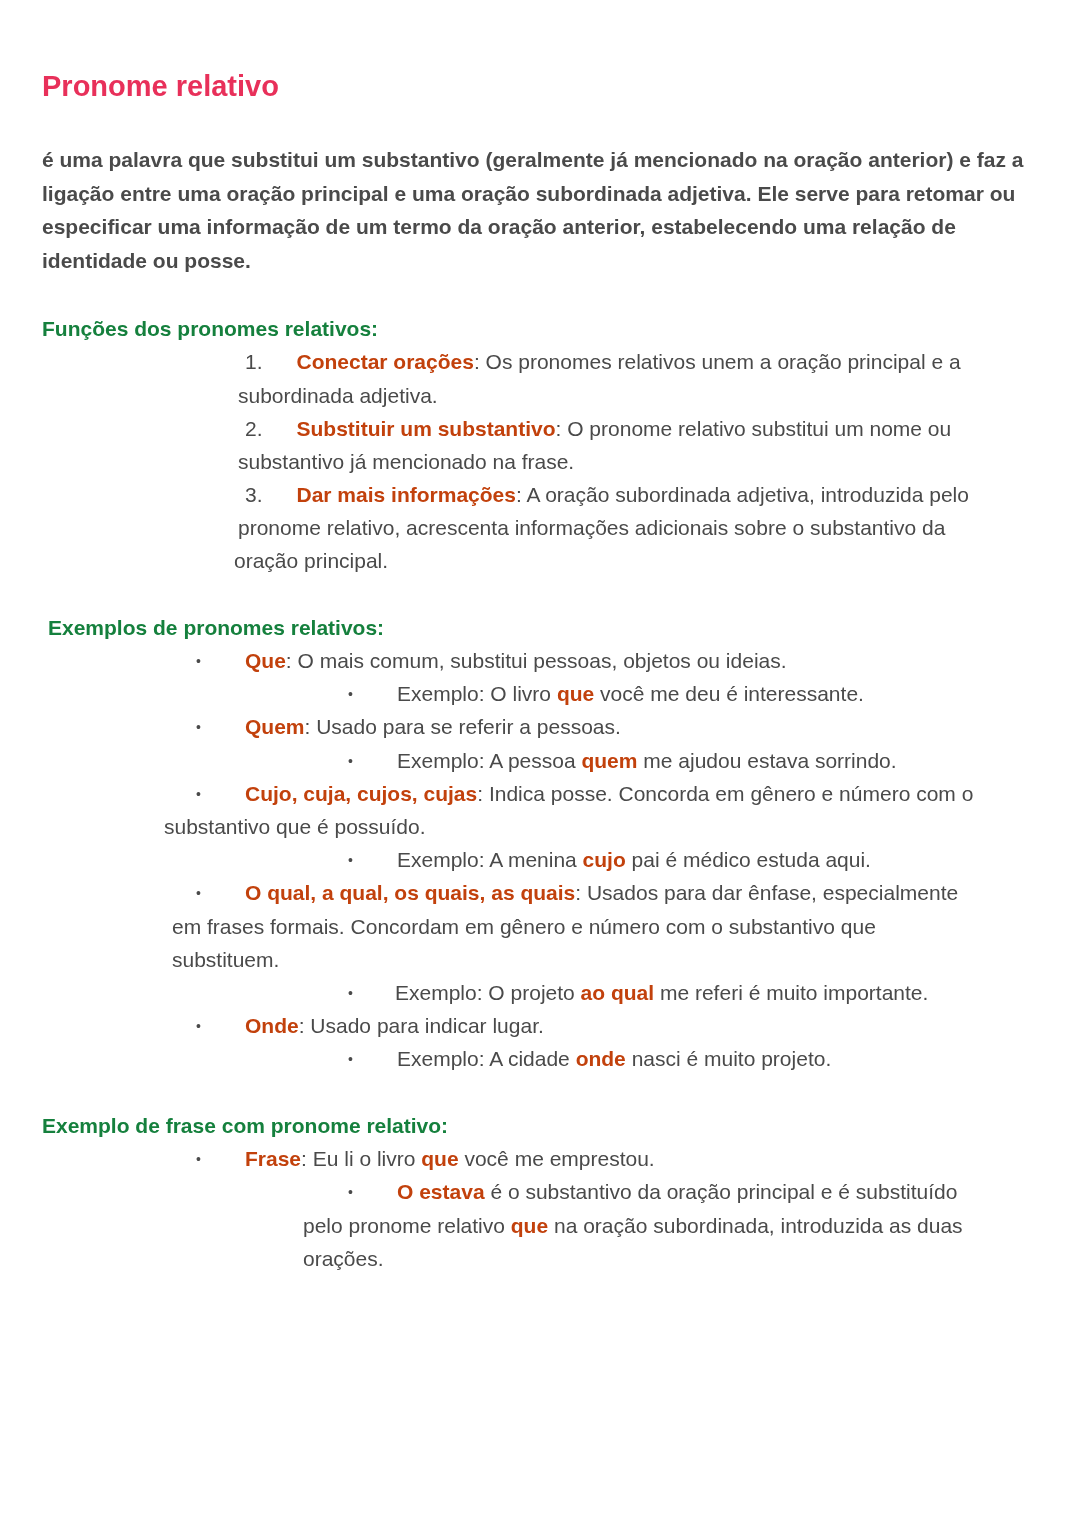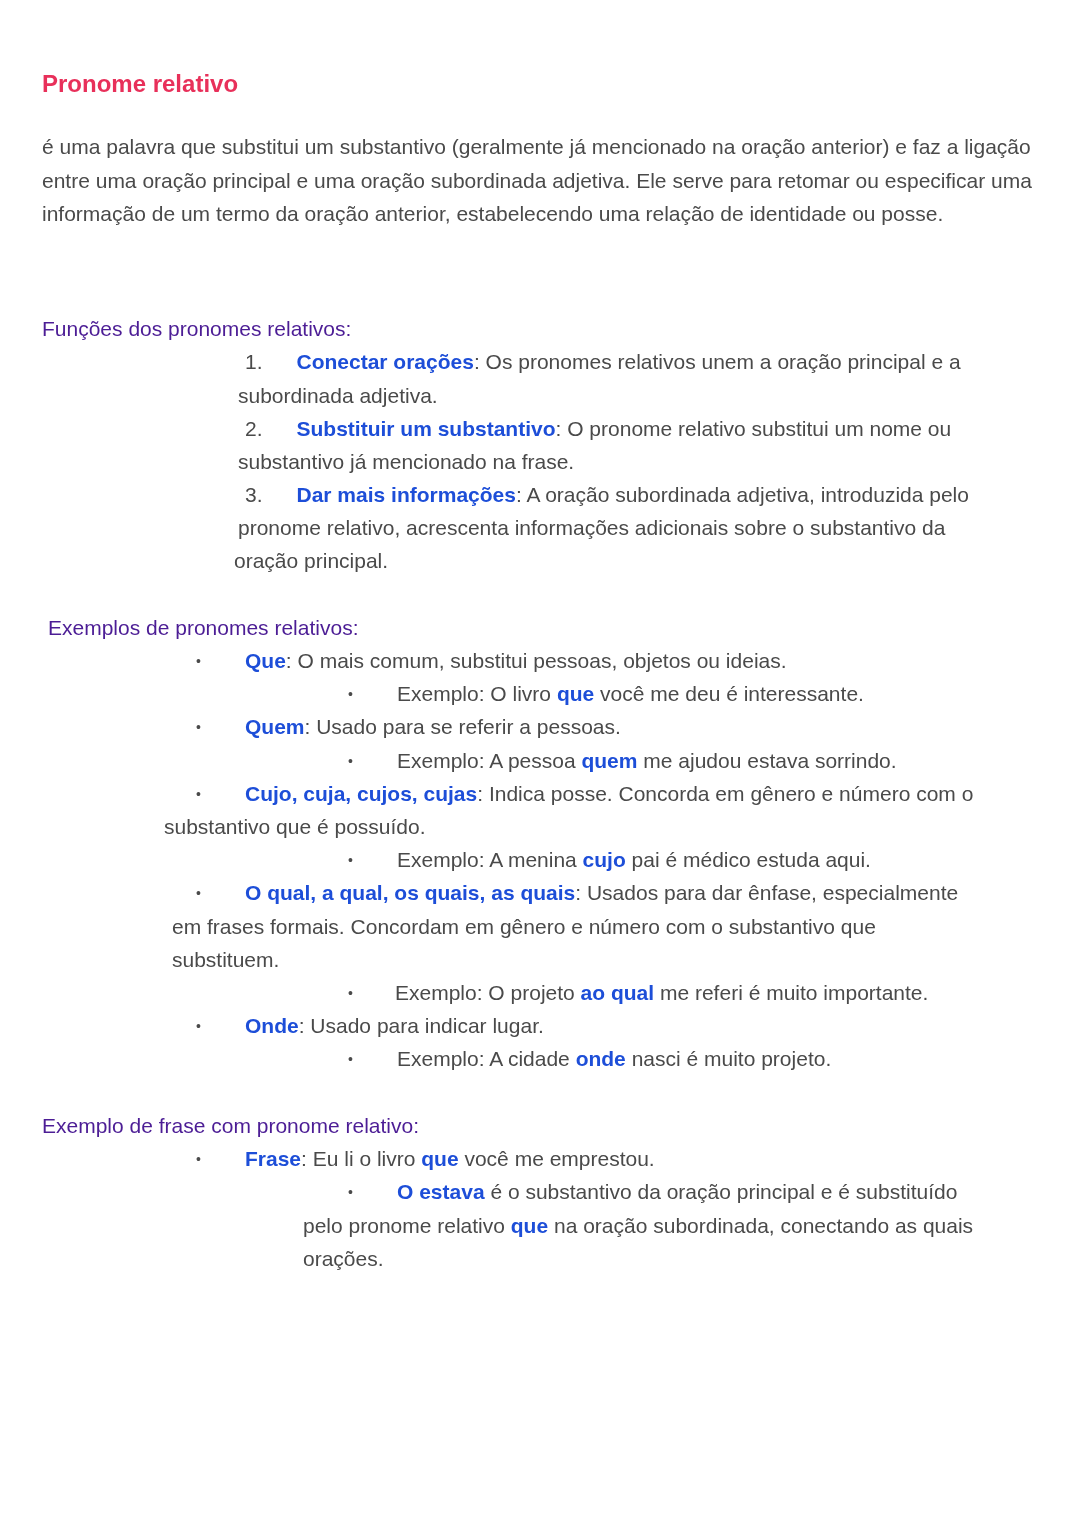--- a/index.html
+++ b/index.html
@@ -4,30 +4,30 @@
 <style>
   html, body { margin: 0; padding: 0; background: #ffffff; }
   body {
     width: 1080px; height: 1527px; position: relative; overflow: hidden;
     font-family: "Liberation Sans", "DejaVu Sans", sans-serif;
     color: #4a4a4a;
     font-size: 21px;
   }
   .title {
     position: absolute; left: 42px; top: 70px;
-    font-size: 24px; font-weight: bold; color: #e8305a;
+    font-size: 29px; font-weight: bold; color: #e8305a;
     margin: 0;
   }
   .intro {
-    position: absolute; left: 42px; top: 130px; width: 1000px;
-    line-height: 33.5px; margin: 0;
+    position: absolute; left: 42px; top: 143px; width: 1000px;
+    line-height: 33.5px; margin: 0; font-weight: bold;
   }
   .line { position: absolute; white-space: nowrap; line-height: 33px; }
-  .h { font-weight: normal; color: #4c1d95; }
-  b { color: #1d4ed8; }
+  .h { font-weight: bold; color: #15803d; }
+  b { color: #c2410c; }
   .dot { position: absolute; font-size: 14px; }
 </style>
 </head>
 <body>
 
 <h1 class="title">Pronome relativo</h1>
 <p class="intro">é uma palavra que substitui um substantivo (geralmente já mencionado na oração anterior) e faz a ligação entre uma oração principal e uma oração subordinada adjetiva. Ele serve para retomar ou especificar uma informação de um termo da oração anterior, estabelecendo uma relação de identidade ou posse.</p>
 
 <div class="line h" style="left:42px;top:312px">Funções dos pronomes relativos:</div>
 
@@ -69,14 +69,14 @@
 <span class="dot line" style="left:196px;top:1010px">•</span>
 <div class="line" style="left:245px;top:1009px"><b>Onde</b><span>: Usado para indicar lugar.</span></div>
 <span class="dot line" style="left:348px;top:1043px">•</span>
 <div class="line" style="left:397px;top:1042px"><span>Exemplo: A cidade </span><b>onde</b><span> nasci é muito projeto.</span></div>
 
 <div class="line h" style="left:42px;top:1109px">Exemplo de frase com pronome relativo:</div>
 <span class="dot line" style="left:196px;top:1143px">•</span>
 <div class="line" style="left:245px;top:1142px"><b>Frase</b><span>: Eu li o livro </span><b>que</b><span> você me emprestou.</span></div>
 <span class="dot line" style="left:348px;top:1176px">•</span>
 <div class="line" style="left:397px;top:1175px"><b>O estava</b><span> é o substantivo da oração principal e é substituído</span></div>
-<div class="line" style="left:303px;top:1209px"><span>pelo pronome relativo </span><b>que</b><span> na oração subordinada, conectando as quais</span></div>
+<div class="line" style="left:303px;top:1209px"><span>pelo pronome relativo </span><b>que</b><span> na oração subordinada, introduzida as duas</span></div>
 <div class="line" style="left:303px;top:1242px">orações.</div>
 
 </body></html>

